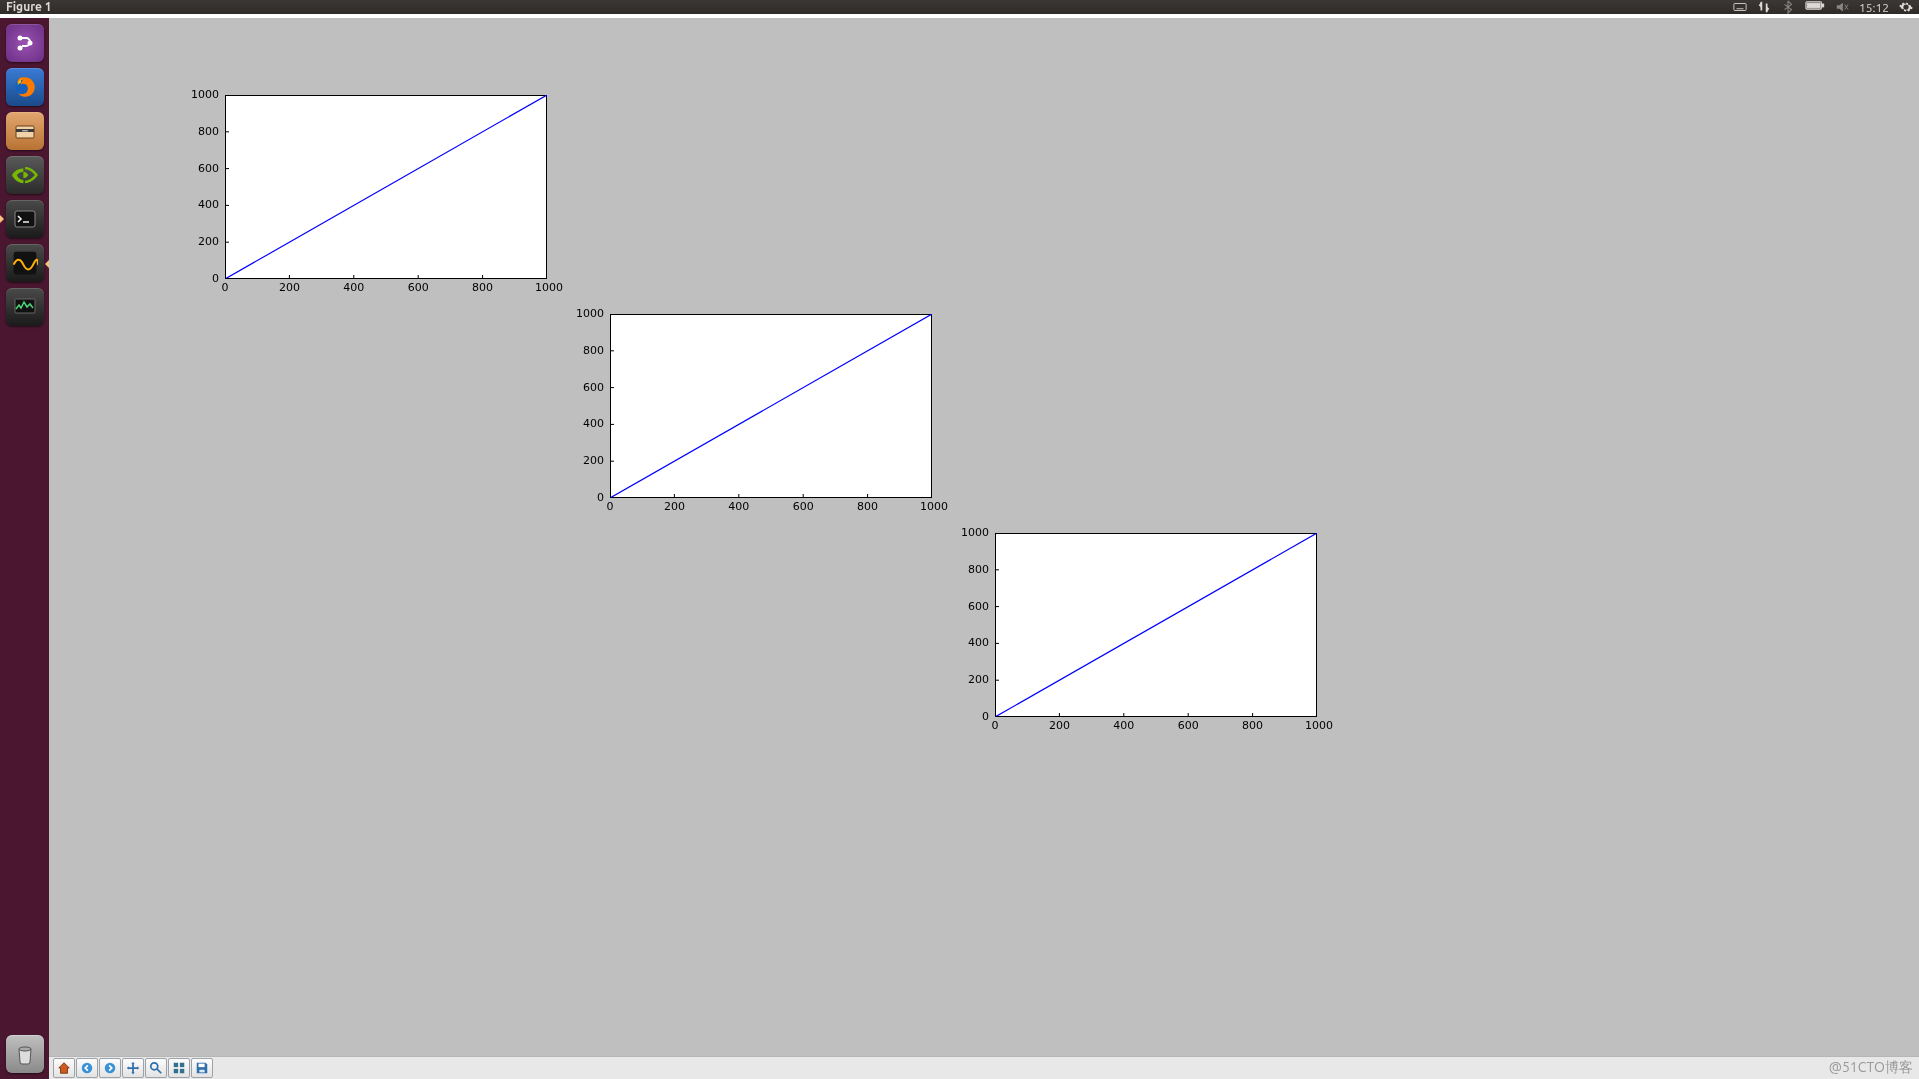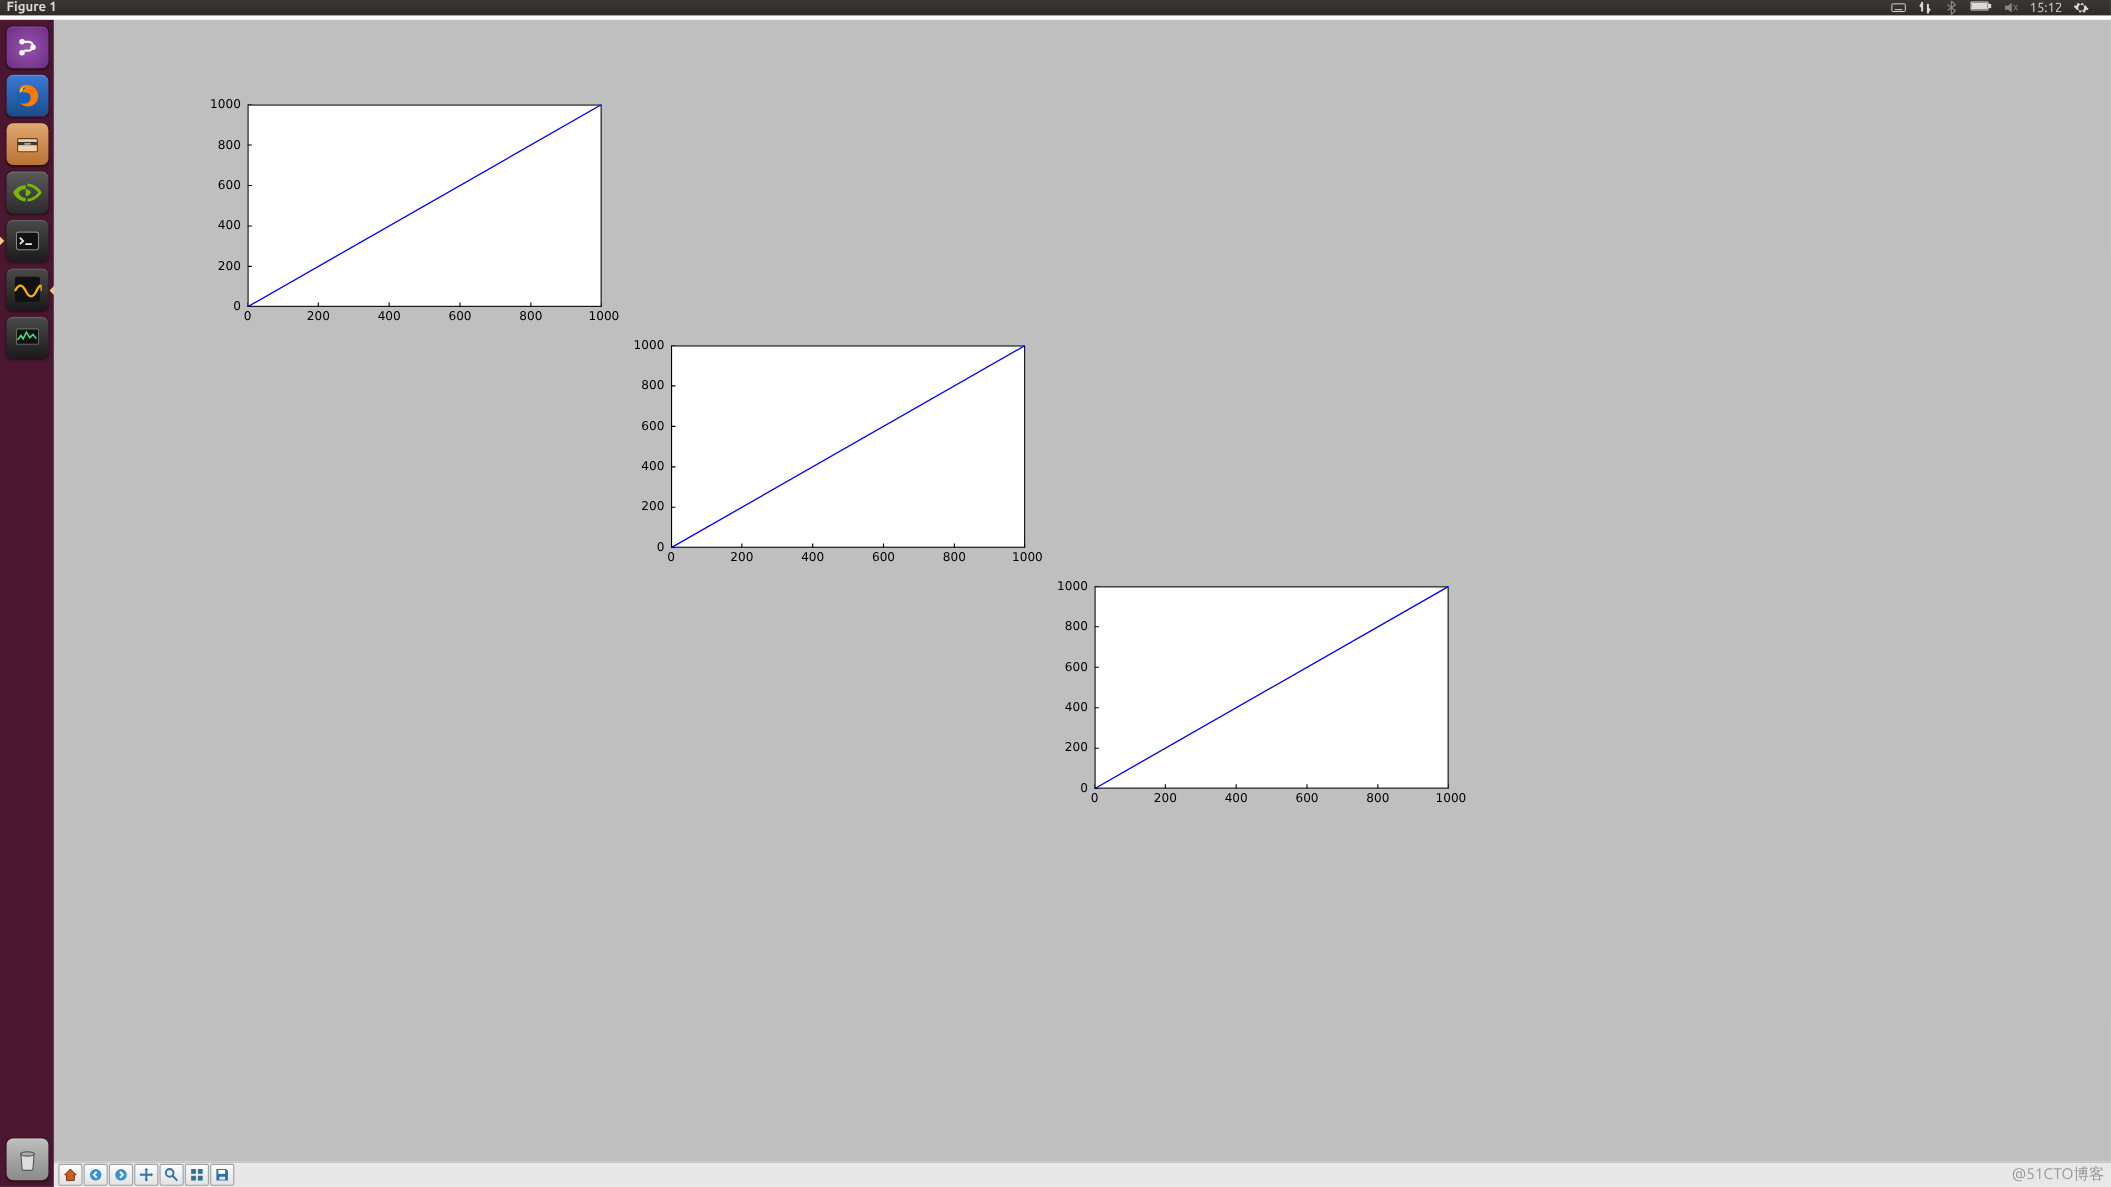--- a/index.html
+++ b/index.html
@@ -7,21 +7,21 @@
 
     
     .topbar {
       position: absolute; left: 0; top: 0; right: 0; height: 14px;
       background: linear-gradient(#3b3734, #2e2b28);
       display: flex; align-items: flex-start;
       color: #dcd9d6; font-size: 12px; font-weight: bold;
       padding-left: 6px;
     }
     .topbar-spacer { flex: 1; }
-    .topbar-right { display: flex; align-items: center; gap: 10px; padding-right: 20px; font-weight: normal; }
+    .topbar-right { display: flex; align-items: center; gap: 10px; padding-right: 6px; font-weight: normal; }
     .topbar-right span, .topbar-right svg { color: #dcd9d6; }
     .ico { width: 14px; height: 14px; display: inline-block; }
 
     
     .launcher {
       position: absolute; left: 0; top: 18px; bottom: 0; width: 49px;
       background: #4a1630; 
       display: flex; flex-direction: column; align-items: center; padding-top: 6px; gap: 6px;
     }
     .launcher-item {

